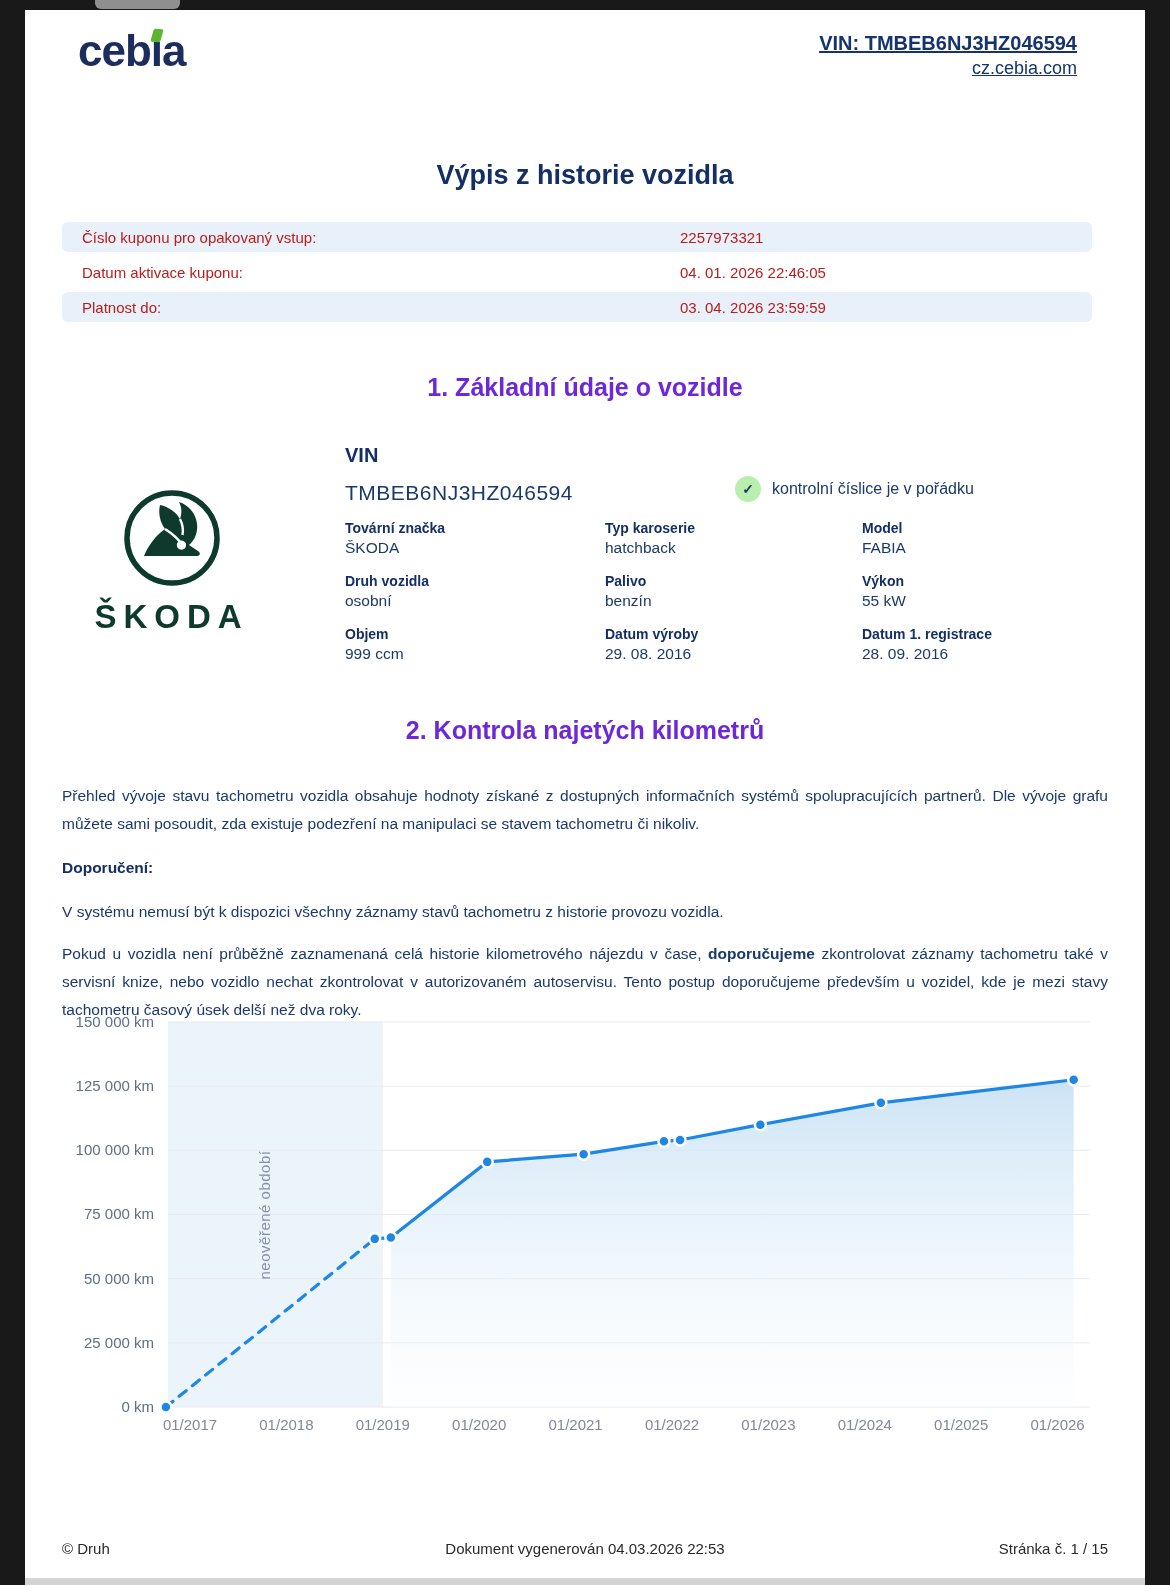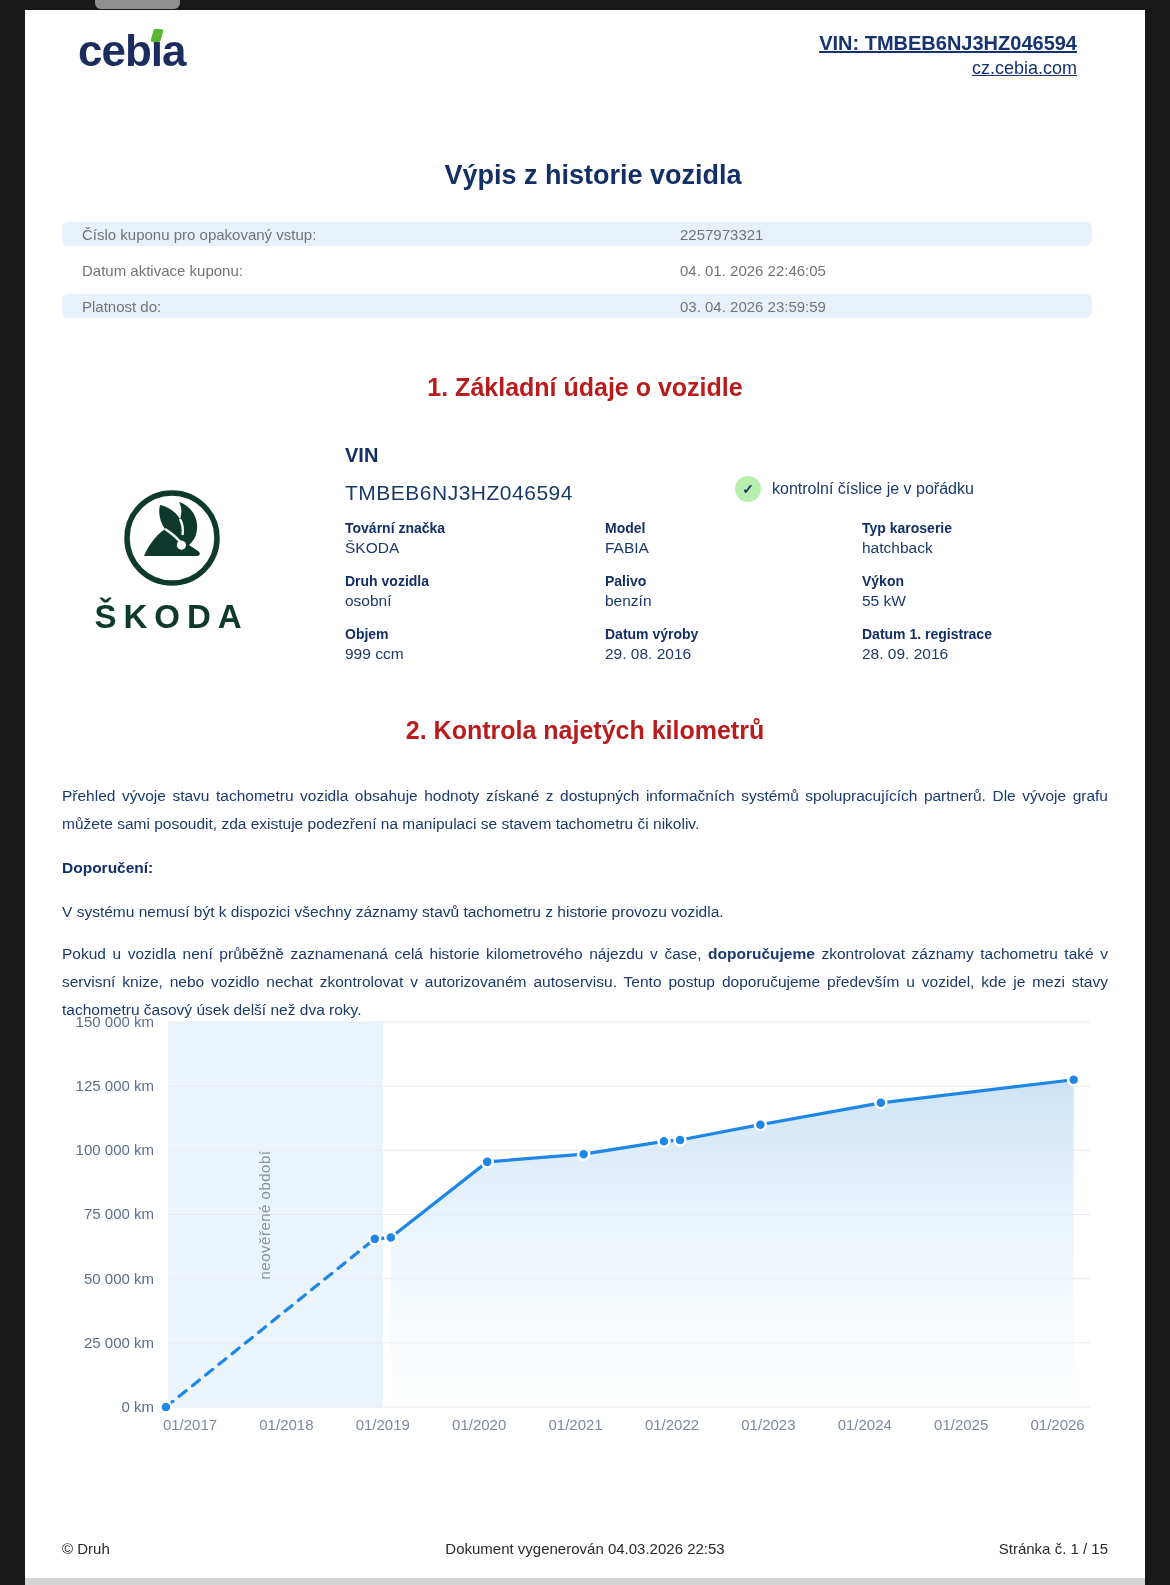--- a/index.html
+++ b/index.html
@@ -10,26 +10,26 @@
   .bottom-gap{position:absolute;left:25px;top:1578px;width:1120px;height:7px;background:#d4d4d4;}
 
   
   .brand{position:absolute;left:53px;top:16px;font-size:44px;font-weight:700;color:#1d2c5e;letter-spacing:-1px;text-align:right;}
   .brand .i-col{position:relative;display:inline-block;}
   .i-dot{position:absolute;left:1px;top:3px;width:10px;height:13px;background:#5cb531;transform:skewX(-12deg) rotate(4deg);border-radius:2px;}
   .header-right{position:absolute;right:68px;top:20px;text-align:right;color:#15336e;text-decoration:underline;}
   .header-vin{font-size:20px;font-weight:700;line-height:26px;}
   .header-site{font-size:18px;line-height:24px;}
 
-  .h1{position:absolute;top:150px;left:8px;width:100%;text-align:center;font-size:27px;font-weight:700;color:#142f66;}
-  .h2{position:absolute;left:0;width:100%;text-align:center;font-size:25px;font-weight:700;color:#b91c1c;}
+  .h1{position:absolute;top:150px;left:0;width:100%;text-align:center;font-size:27px;font-weight:700;color:#142f66;}
+  .h2{position:absolute;left:0;width:100%;text-align:center;font-size:25px;font-weight:700;color:#6d28d9;}
 
   
   .coupon{position:absolute;left:37px;top:212px;width:1030px;}
-  .coupon-row{position:relative;height:24px;margin-bottom:12px;border-radius:6px;font-size:15px;color:#737373;}
+  .coupon-row{position:relative;height:30px;margin-bottom:5px;border-radius:6px;font-size:15px;color:#b91c1c;}
   .coupon-row.striped{background:#e8f1f9;}
   .coupon-label{position:absolute;left:20px;top:50%;transform:translateY(-50%);}
   .coupon-value{position:absolute;left:618px;top:50%;transform:translateY(-50%);}
 
   
   .vehicle{position:absolute;left:37px;top:430px;width:1046px;height:240px;}
   .skoda{position:absolute;left:12px;top:48px;width:195px;text-align:center;}
   .skoda-word{margin-top:6px;font-size:33px;font-weight:700;letter-spacing:7px;color:#0e3a2e;}
   .vin-block{position:absolute;left:283px;top:4px;}
   .vin-label{font-size:20px;font-weight:700;color:#142f66;}
@@ -121,26 +121,26 @@
         <span class="check-circle">✓</span>
         <span class="check-text">kontrolní číslice je v pořádku</span>
       </div>
 
       <div class="details">
         <div>
             <div class="field-label">Tovární značka</div>
             <div class="field-value">ŠKODA</div>
           </div>
         <div>
+            <div class="field-label">Typ karoserie</div>
+            <div class="field-value">hatchback</div>
+          </div>
+        <div>
             <div class="field-label">Model</div>
             <div class="field-value">FABIA</div>
-          </div>
-        <div>
-            <div class="field-label">Typ karoserie</div>
-            <div class="field-value">hatchback</div>
           </div>
         <div>
             <div class="field-label">Druh vozidla</div>
             <div class="field-value">osobní</div>
           </div>
         <div>
             <div class="field-label">Palivo</div>
             <div class="field-value">benzín</div>
           </div>
         <div>

